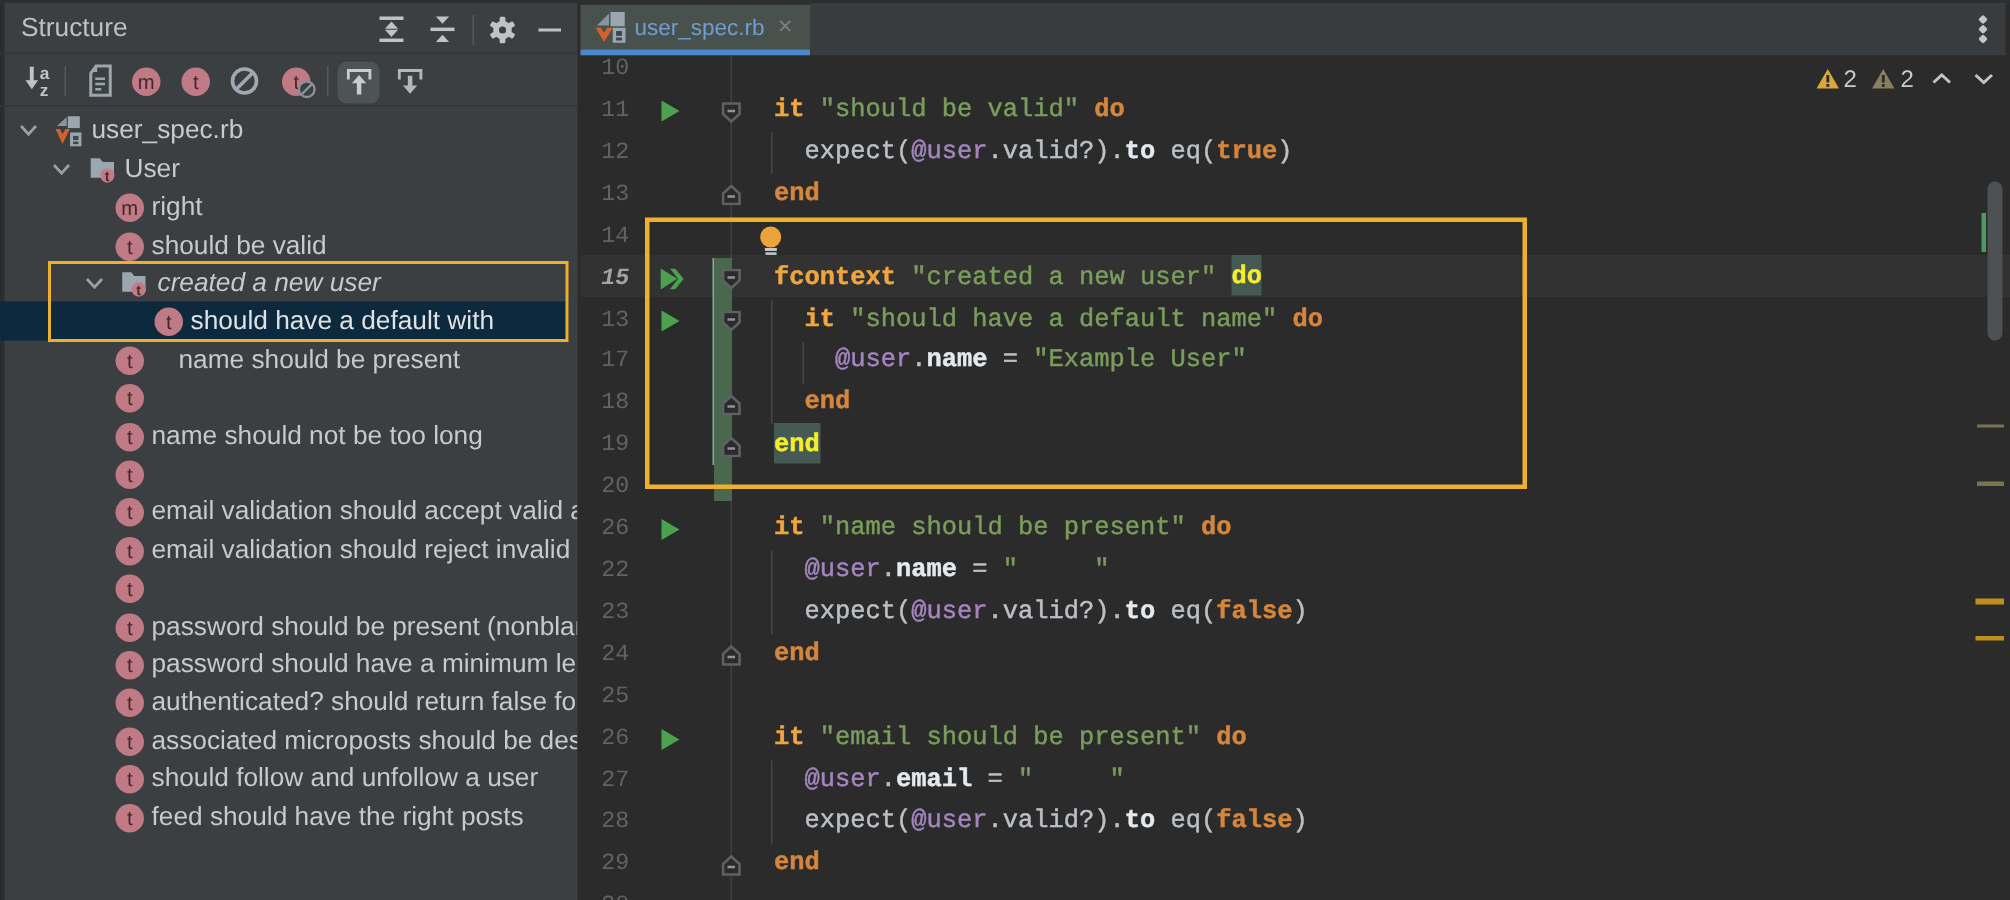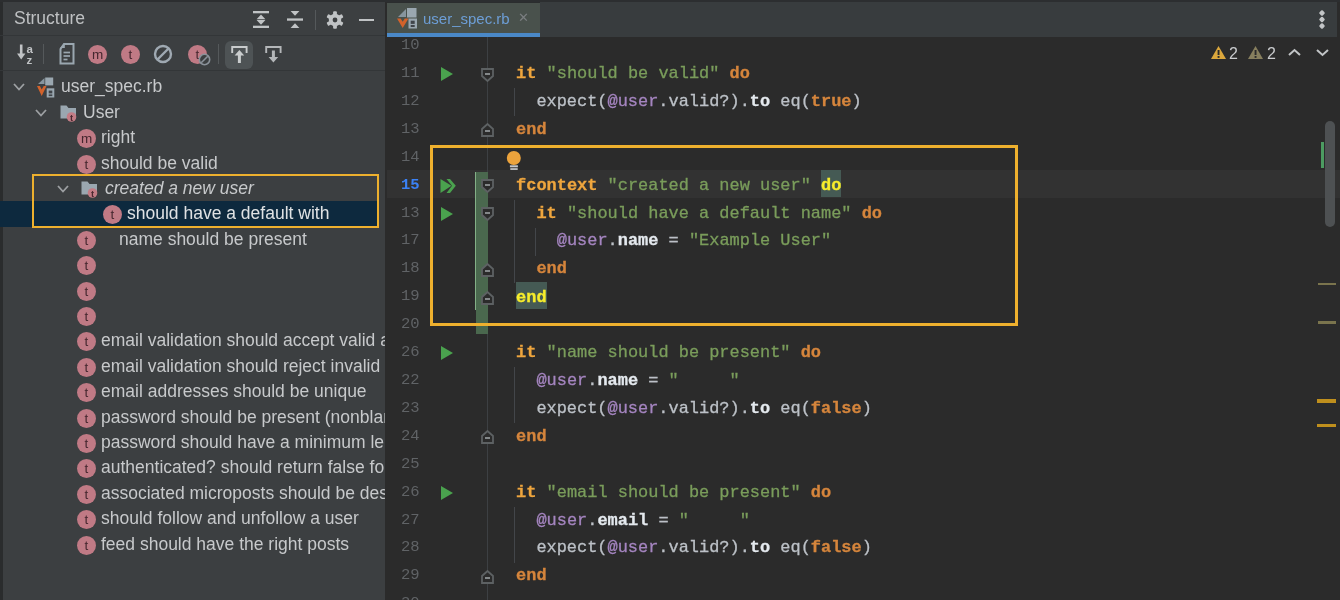--- a/index.html
+++ b/index.html
@@ -40,21 +40,21 @@
   #tab .tclose { position:absolute; left:131px; top:7px; font-size:13px; color:#7b7e81; }
 
   #editor { position:absolute; left:387px; top:37px; width:953px; height:563px;
     background:#2b2b2b; }
   #caretrow { position:absolute; left:387px; top:169.7px; width:953px; height:27.9px; background:#323232; }
 
   
   #nums { position:absolute; left:387px; top:32.15px; width:32.5px;
     font-family:"Liberation Mono",monospace; font-size:15.5px; line-height:27.9px;
     color:#606366; text-align:right; white-space:pre; }
-  #nums .cur { color:#3b82f6; font-weight:bold; }
+  #nums .cur { color:#a3a3a3; font-weight:bold;font-style:italic; }
 
   
   #code { position:absolute; left:475.4px; top:32.15px;
     font-family:"Liberation Mono",monospace; font-size:16.95px; line-height:27.9px;
     color:#bcc1c7; white-space:pre; -webkit-text-stroke:0.3px; }
   .kw { color:#d5853c; font-weight:bold; }
   .m  { color:#efa63e; font-weight:bold; }
   .s  { color:#7a9d5b; }
   .iv { color:#a585c0; }
   .nm { color:#e4e9ee; font-weight:bold; }
@@ -359,35 +359,35 @@
 
       <div class="trow" style="top:155.7px;">
           <span class="circ" style="left:77px;top:4px;">t</span>
           <span class="lbl" style="left:119px;text-align:center;">name should be present</span>
         </div>
       <div class="trow" style="top:181.1px;">
           <span class="circ" style="left:77px;top:4px;">t</span>
         </div>
       <div class="trow" style="top:206.5px;">
           <span class="circ" style="left:77px;top:4px;">t</span>
+          <span class="lbl" style="left:101px;">name should not be too long</span>
         </div>
       <div class="trow" style="top:231.9px;">
           <span class="circ" style="left:77px;top:4px;">t</span>
         </div>
       <div class="trow" style="top:257.3px;">
           <span class="circ" style="left:77px;top:4px;">t</span>
           <span class="lbl" style="left:101px;">email validation should accept valid addresses</span>
         </div>
       <div class="trow" style="top:282.7px;">
           <span class="circ" style="left:77px;top:4px;">t</span>
           <span class="lbl" style="left:101px;">email validation should reject invalid addresses</span>
         </div>
       <div class="trow" style="top:308.1px;">
           <span class="circ" style="left:77px;top:4px;">t</span>
-          <span class="lbl" style="left:101px;">email addresses should be unique</span>
         </div>
       <div class="trow" style="top:333.5px;">
           <span class="circ" style="left:77px;top:4px;">t</span>
           <span class="lbl" style="left:101px;">password should be present (nonblank)</span>
         </div>
       <div class="trow" style="top:358.9px;">
           <span class="circ" style="left:77px;top:4px;">t</span>
           <span class="lbl" style="left:101px;">password should have a minimum length</span>
         </div>
       <div class="trow" style="top:384.3px;">

